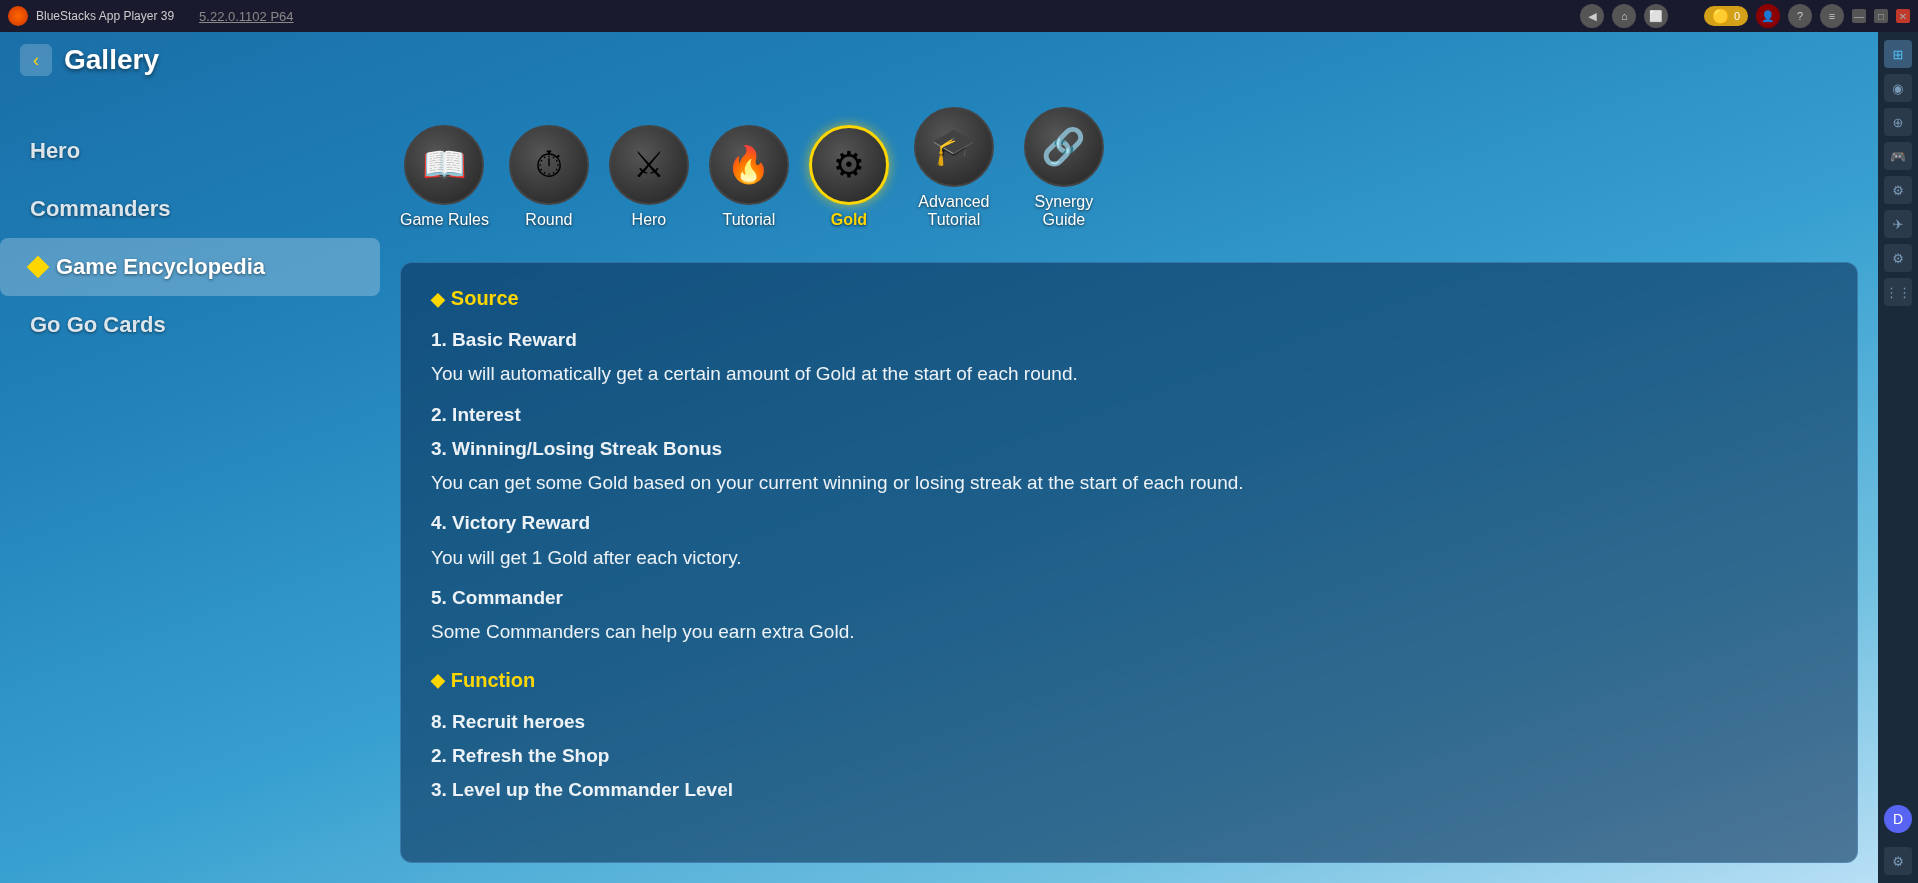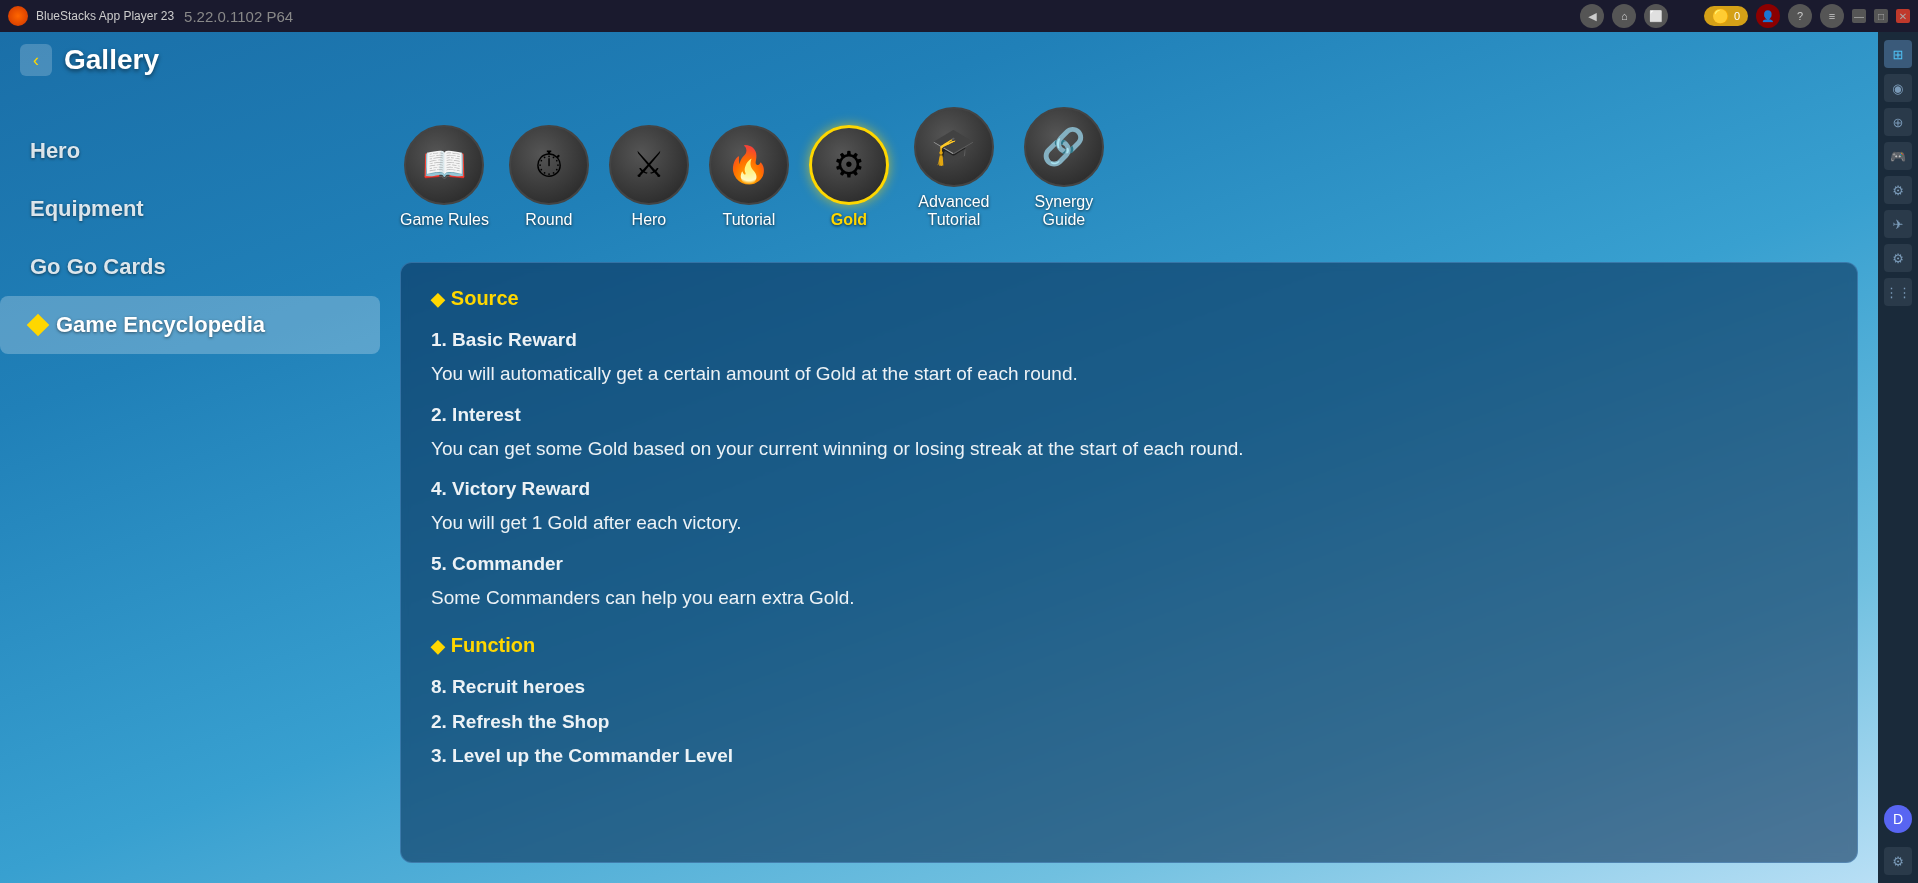--- a/index.html
+++ b/index.html
@@ -236,22 +236,22 @@
       font-weight: bold;
     }
 
     .section-gap { margin-bottom: 20px; }
   </style>
 </head>
 <body>
 
 <div class="title-bar">
   <div class="title-bar-logo"></div>
-  <span class="title-bar-text">BlueStacks App Player 23</span>
-  <span class="title-bar-text" style="margin-left:10px; font-size:15px; color:#888;">5.22.0.1102  P64</span>
+  <span class="title-bar-text">BlueStacks App Player 39</span>
+  <span class="title-bar-text" style="margin-left:25px; font-size:13px; color:#888;text-decoration:underline;">5.22.0.1102  P64</span>
   <div class="title-bar-controls">
     <div class="title-bar-icon">◀</div>
     <div class="title-bar-icon">⌂</div>
     <div class="title-bar-icon">⬜</div>
     <div style="width:20px"></div>
     <div class="coin-badge">
       <span style="font-size:14px">🟡</span>
       <span>0</span>
     </div>
     <div class="title-bar-icon" style="background:#8b0000; border-radius:50%;">👤</div>
@@ -281,28 +281,28 @@
   <div class="gallery-header">
     <div class="back-arrow">‹</div>
     <h1 class="gallery-title">Gallery</h1>
   </div>
 
   <div class="left-sidebar">
     <div class="left-sidebar-item">
       <span>Hero</span>
     </div>
     <div class="left-sidebar-item">
-      <span>Equipment</span>
-    </div>
-    <div class="left-sidebar-item">
-      <span>Go Go Cards</span>
+      <span>Commanders</span>
     </div>
     <div class="left-sidebar-item active">
       <div class="active-diamond"></div>
       <span>Game Encyclopedia</span>
+    </div>
+    <div class="left-sidebar-item">
+      <span>Go Go Cards</span>
     </div>
   </div>
 
   <div class="category-icons">
     <div class="cat-item">
       <div class="cat-icon-wrapper">
         <span style="font-size:36px">📖</span>
       </div>
       <span class="cat-label">Game Rules</span>
     </div>
@@ -347,20 +347,21 @@
   <div class="main-content">
 
     <div class="section-gap">
       <div class="section-title">
         <span class="diamond-icon">◆</span>
         <span class="title-text">Source</span>
       </div>
       <div class="content-item numbered">1. Basic Reward</div>
       <div class="content-item description">You will automatically get a certain amount of Gold at the start of each round.</div>
       <div class="content-item numbered">2. Interest</div>
+      <div class="content-item numbered">3. Winning/Losing Streak Bonus</div>
       <div class="content-item description">You can get some Gold based on your current winning or losing streak at the start of each round.</div>
       <div class="content-item numbered">4. Victory Reward</div>
       <div class="content-item description">You will get 1 Gold after each victory.</div>
       <div class="content-item numbered">5. Commander</div>
       <div class="content-item description">Some Commanders can help you earn extra Gold.</div>
     </div>
 
     <div class="section-gap">
       <div class="section-title">
         <span class="diamond-icon">◆</span>

